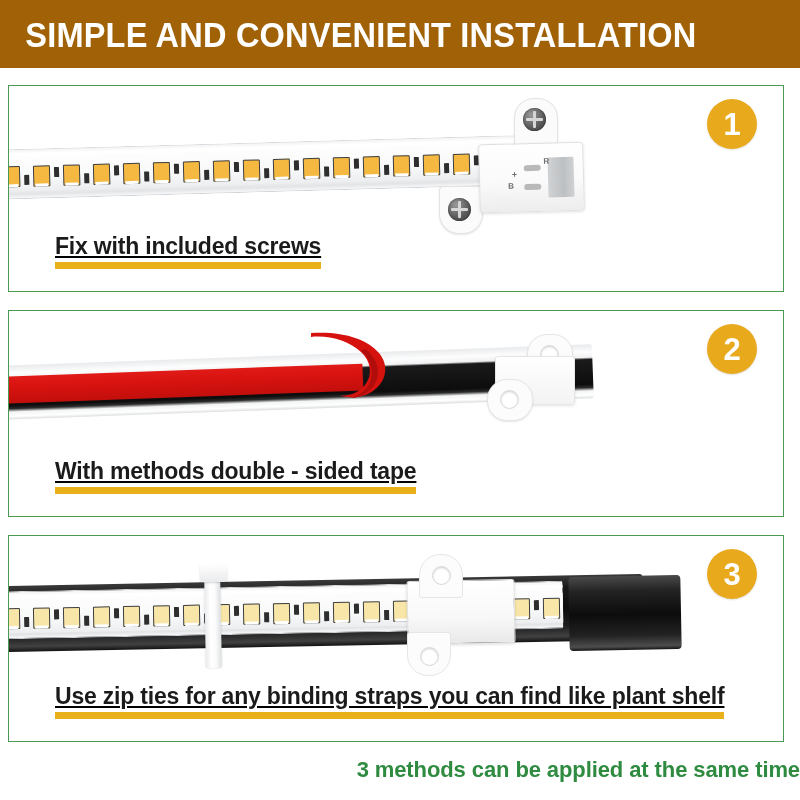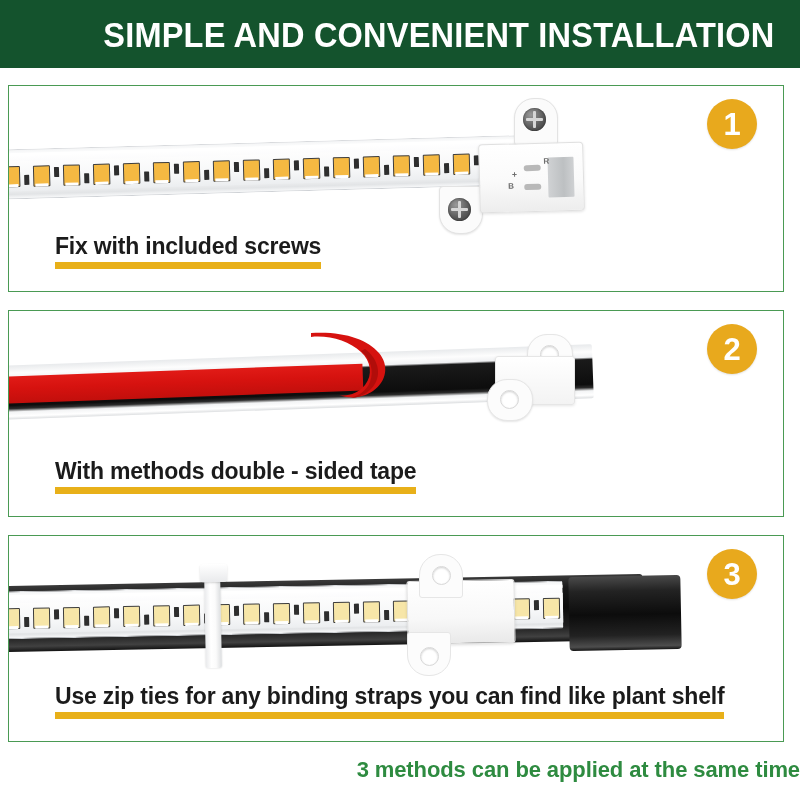--- a/index.html
+++ b/index.html
@@ -22,24 +22,24 @@
     background: #ffffff;
   }
 
   
   .header-banner {
     position: absolute;
     left: 0;
     top: 0;
     width: 800px;
     height: 68px;
-    background: #14532d;
+    background: #a16207;
     display: flex;
     align-items: center;
-    justify-content: flex-end;
+    justify-content: flex-start;
   }
   .header-title {
     color: #ffffff;
     font-family: "Liberation Sans", sans-serif;
     font-weight: bold;
     font-size: 35px;
     letter-spacing: 0.2px;
     transform: scaleX(0.93);
     white-space: nowrap;
     line-height: 1;
@@ -75,20 +75,21 @@
     align-items: center;
     justify-content: center;
     line-height: 1;
     box-shadow: 0 1px 2px rgba(0,0,0,0.12);
   }
 
   .caption-wrap {
     position: absolute;
     left: 46px;
     bottom: 22px;
+    text-decoration: underline;
   }
   .caption-text {
     font-family: "Liberation Sans", sans-serif;
     font-weight: bold;
     font-size: 23px;
     color: #1b1b1b;
     letter-spacing: -0.2px;
     white-space: nowrap;
     line-height: 1.1;
   }

